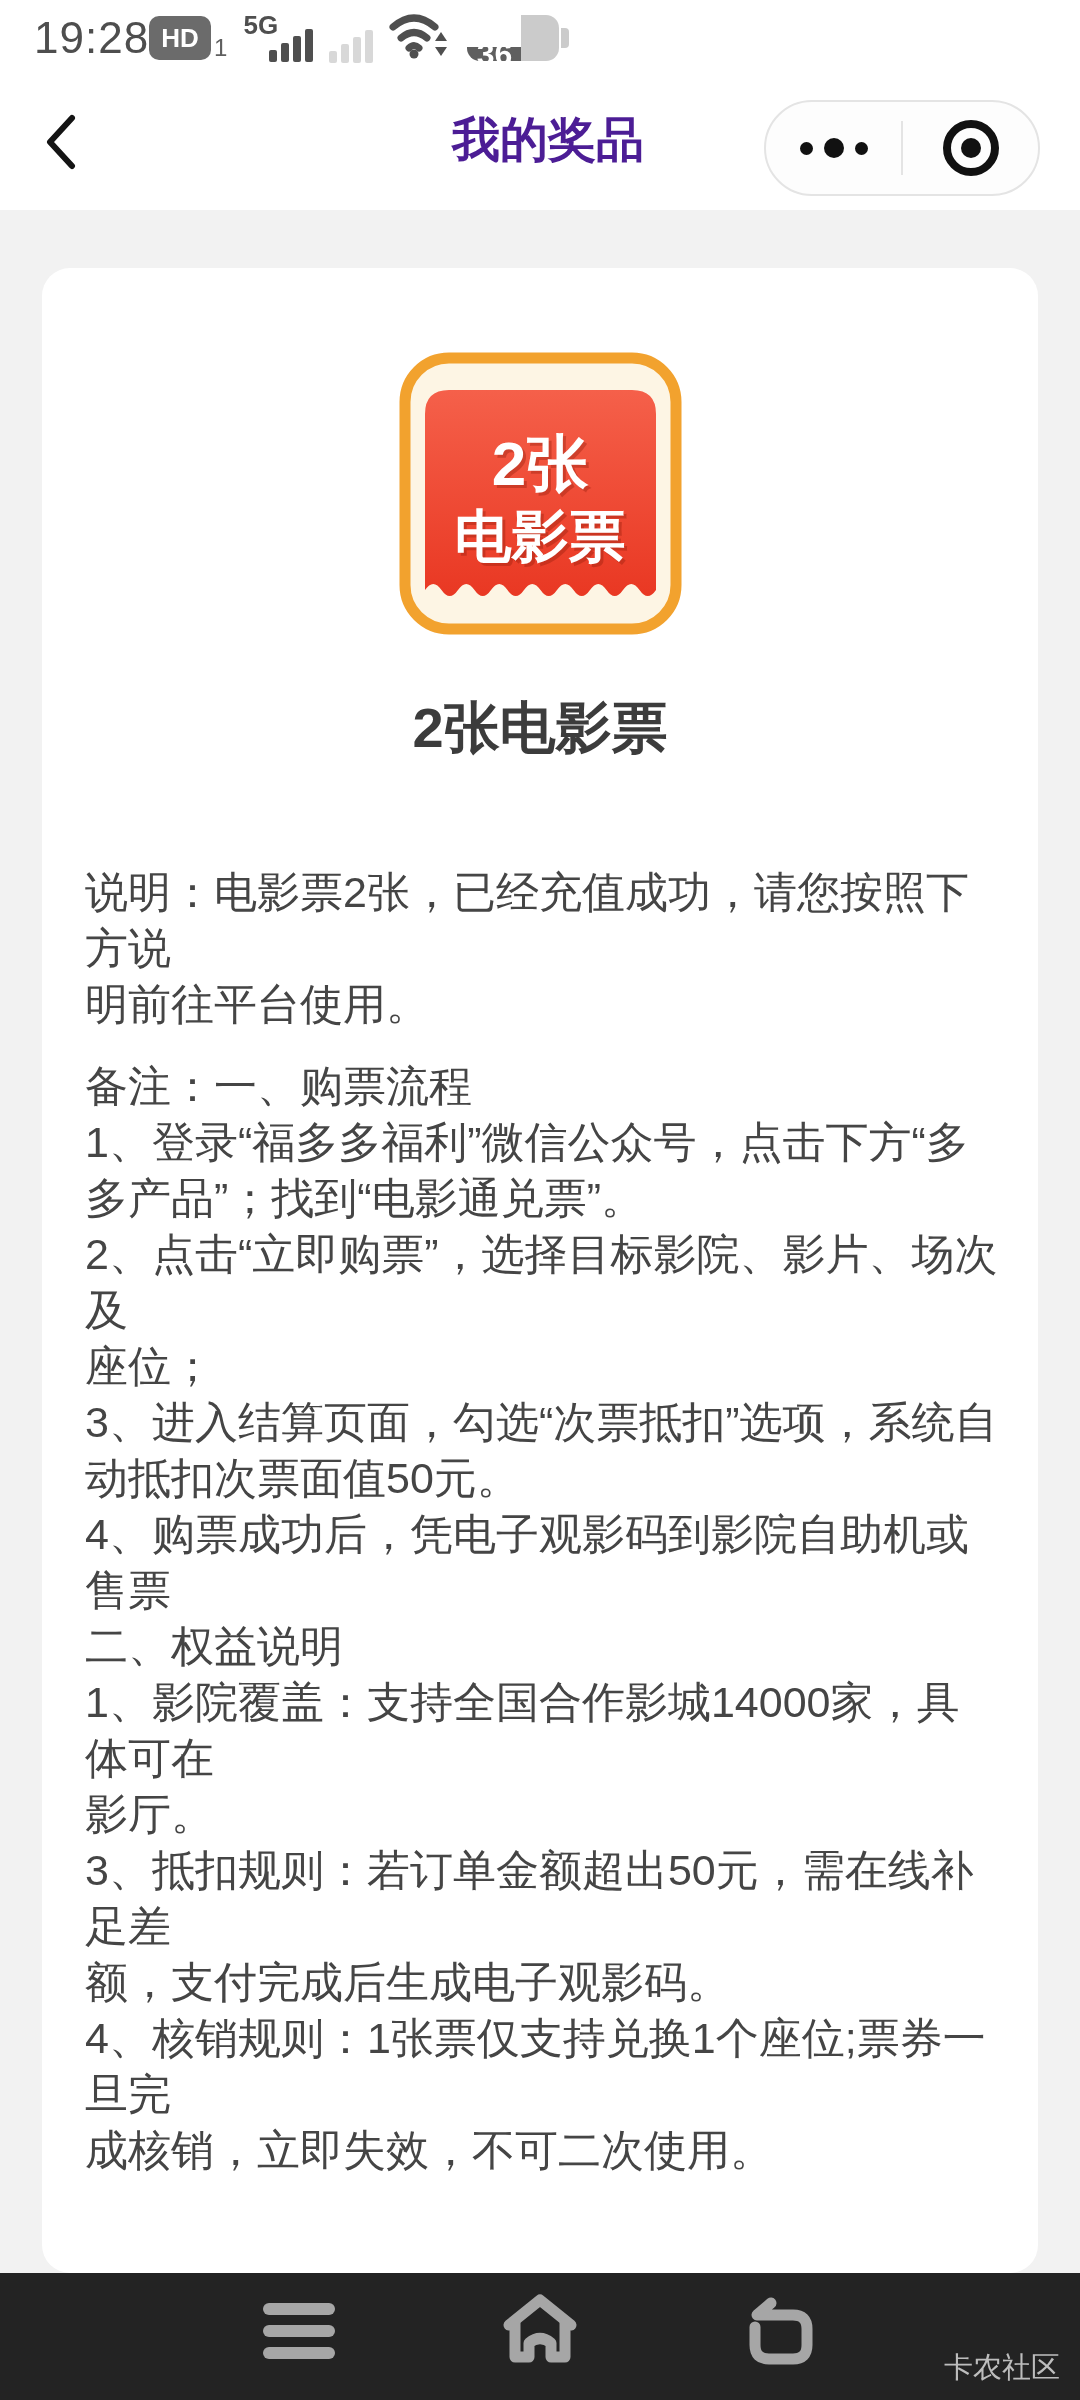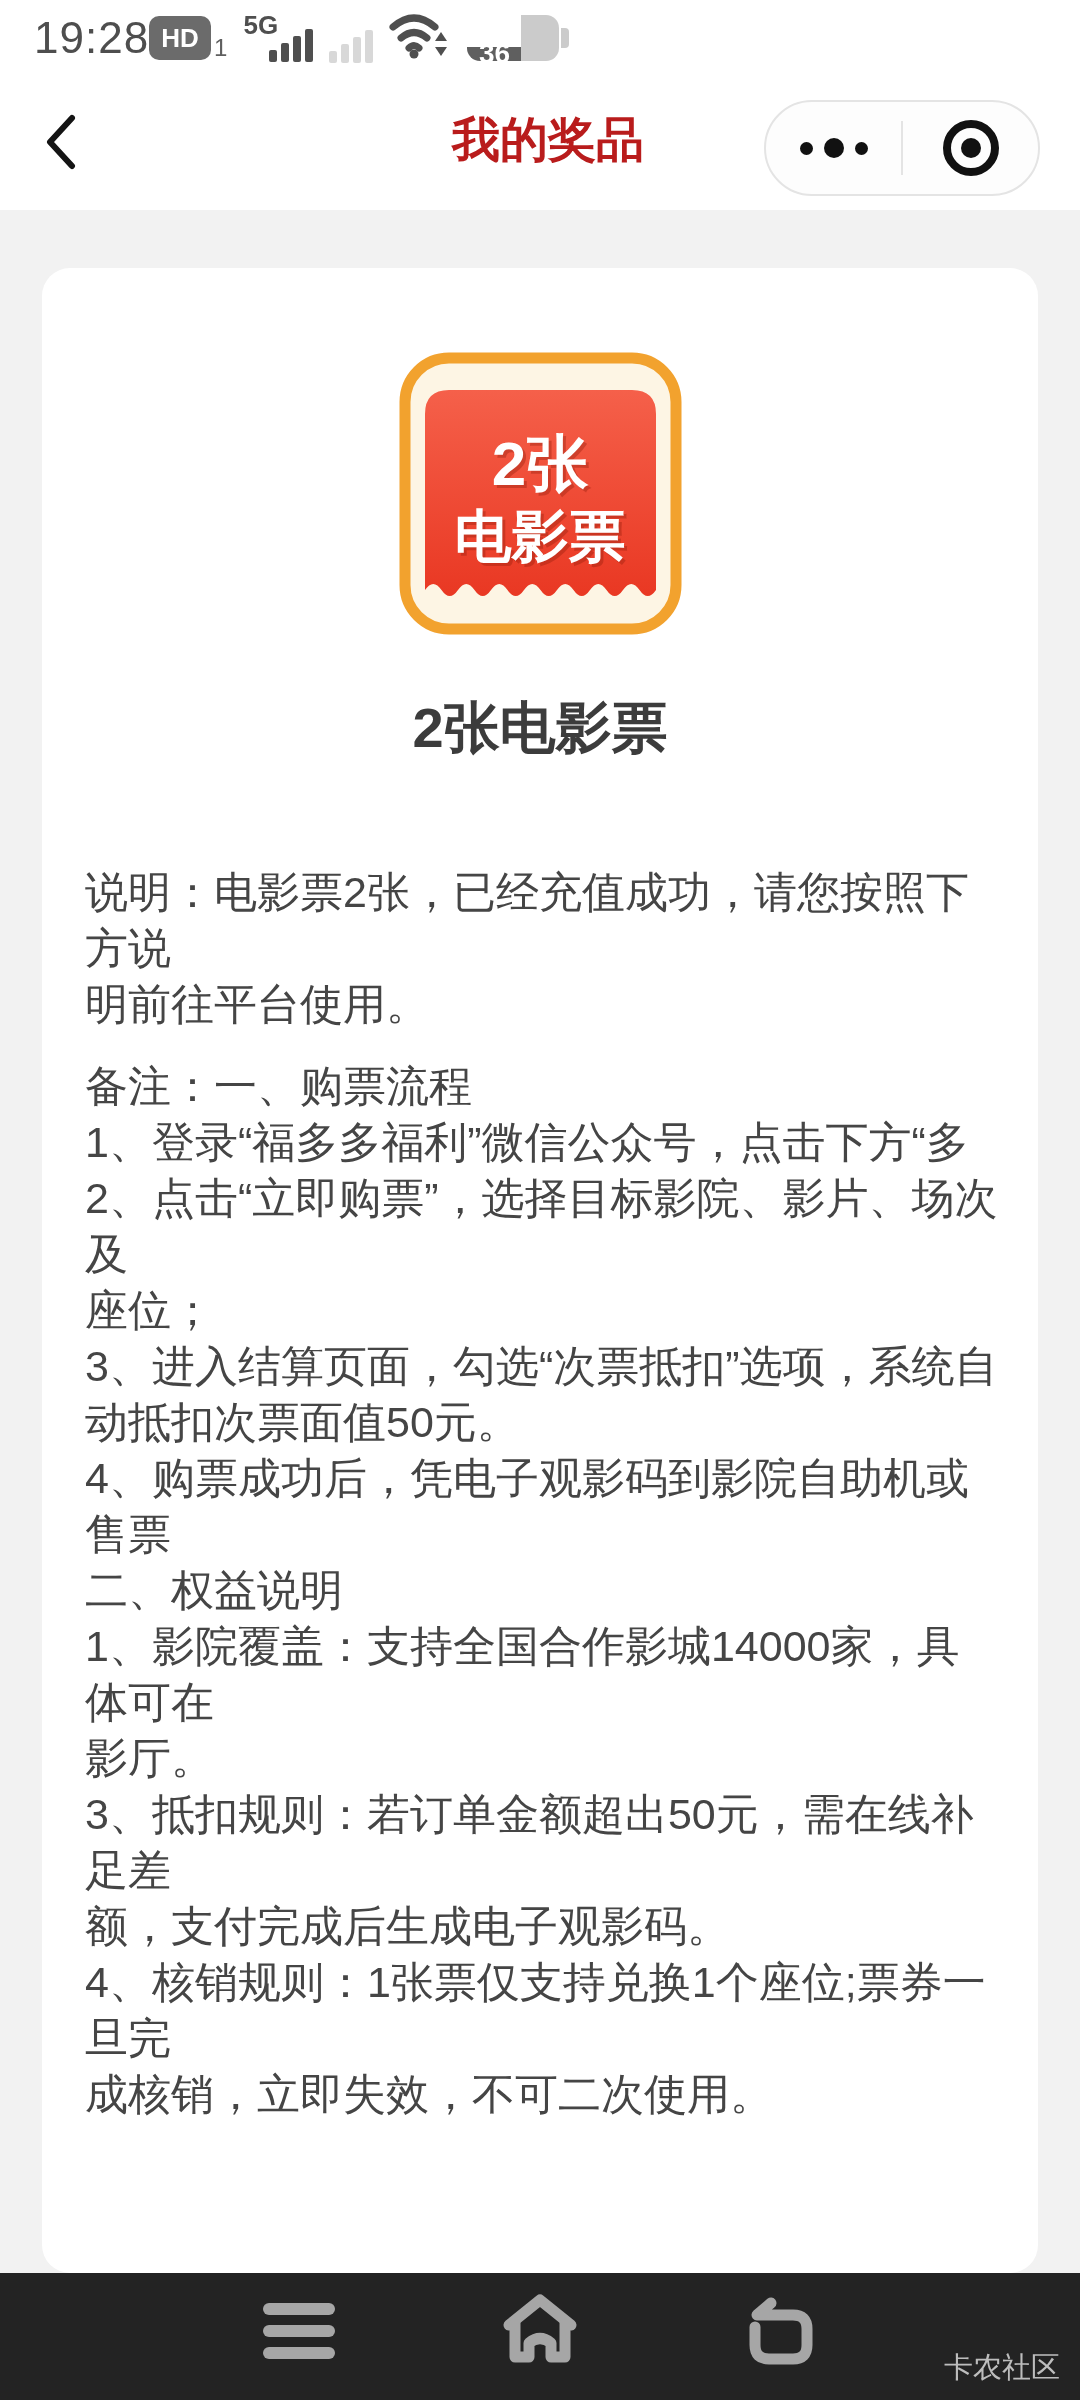--- a/index.html
+++ b/index.html
@@ -25,31 +25,31 @@
   .sig{position:relative;width:70px;height:52px;}
   .sig .sig-label{position:absolute;top:-2px;left:0;font-size:26px;font-weight:bold;color:#4f4f4f;}
   .bars{position:absolute;bottom:2px;right:0;display:flex;align-items:flex-end;gap:4px;}
   .bars i{display:block;width:8px;border-radius:2px;background:#4f4f4f;}
   .bars i:nth-child(1){height:12px}.bars i:nth-child(2){height:19px}
   .bars i:nth-child(3){height:26px}.bars i:nth-child(4){height:33px}
   .bars.dim i{background:#d8d8d8;}
   .bars-only{position:static;height:52px;display:flex;align-items:flex-end;padding-bottom:2px;}
   .battery{display:flex;align-items:center;}
   .battery-body{width:92px;height:46px;border-radius:13px;overflow:hidden;display:flex;}
-  .battery-fill{width:54px;background:#5f5f5f;color:#fff;font-size:28px;font-weight:bold;
+  .battery-fill{width:54px;background:#5f5f5f;color:#fff;font-size:32px;font-weight:bold;
     display:flex;align-items:center;justify-content:center;margin-top:32px;}
   .battery-rest{flex:1;background:#cbcbcb;}
   .battery-nub{width:8px;height:20px;background:#cbcbcb;border-radius:0 4px 4px 0;margin-left:2px;}
   
   .nav-bar{position:absolute;top:70px;left:0;width:1080px;height:140px;background:#fff;}
   .back-btn{position:absolute;left:26px;top:32px;width:70px;height:80px;
     display:flex;align-items:center;justify-content:center;cursor:pointer;}
   .nav-title{position:absolute;left:16px;right:0;top:0;height:140px;
     display:flex;align-items:center;justify-content:center;
-    font-size:48px;font-weight:600;color:#b91c1c;}
+    font-size:48px;font-weight:600;color:#4c1d95;}
   .capsule{position:absolute;right:40px;top:30px;width:276px;height:96px;
     border:2px solid #e4e4e4;border-radius:50px;background:#fdfdfd;
     display:flex;align-items:center;box-sizing:border-box;}
   .capsule-half{flex:1;height:100%;display:flex;align-items:center;justify-content:center;cursor:pointer;}
   .capsule-divider{width:2px;height:54px;background:#e4e4e4;}
   .dots{display:flex;align-items:center;gap:11px;}
   .dots i{display:block;border-radius:50%;background:#111;}
   .dots i:nth-child(1){width:13px;height:13px;}
   .dots i:nth-child(2){width:20px;height:20px;}
   .dots i:nth-child(3){width:13px;height:13px;}
@@ -173,20 +173,21 @@
     <div class="prize-title">2张电影票</div>
 
     <div class="prize-desc">
         <div class="para">
           <p class="body-line">说明：电影票2张，已经充值成功，请您按照下方说</p>
           <p class="body-line">明前往平台使用。</p>
         </div>
         <div class="para">
           <p class="body-line">备注：一、购票流程</p>
           <p class="body-line">1、登录“福多多福利”微信公众号，点击下方“多</p>
+          <p class="body-line">多产品”；找到“电影通兑票”。</p>
           <p class="body-line">2、点击“立即购票”，选择目标影院、影片、场次及</p>
           <p class="body-line">座位；</p>
           <p class="body-line">3、进入结算页面，勾选“次票抵扣”选项，系统自</p>
           <p class="body-line">动抵扣次票面值50元。</p>
           <p class="body-line">4、购票成功后，凭电子观影码到影院自助机或售票</p>
           <p class="body-line">二、权益说明</p>
           <p class="body-line">1、影院覆盖：支持全国合作影城14000家，具体可在</p>
           <p class="body-line">影厅。</p>
           <p class="body-line">3、抵扣规则：若订单金额超出50元，需在线补足差</p>
           <p class="body-line">额，支付完成后生成电子观影码。</p>

